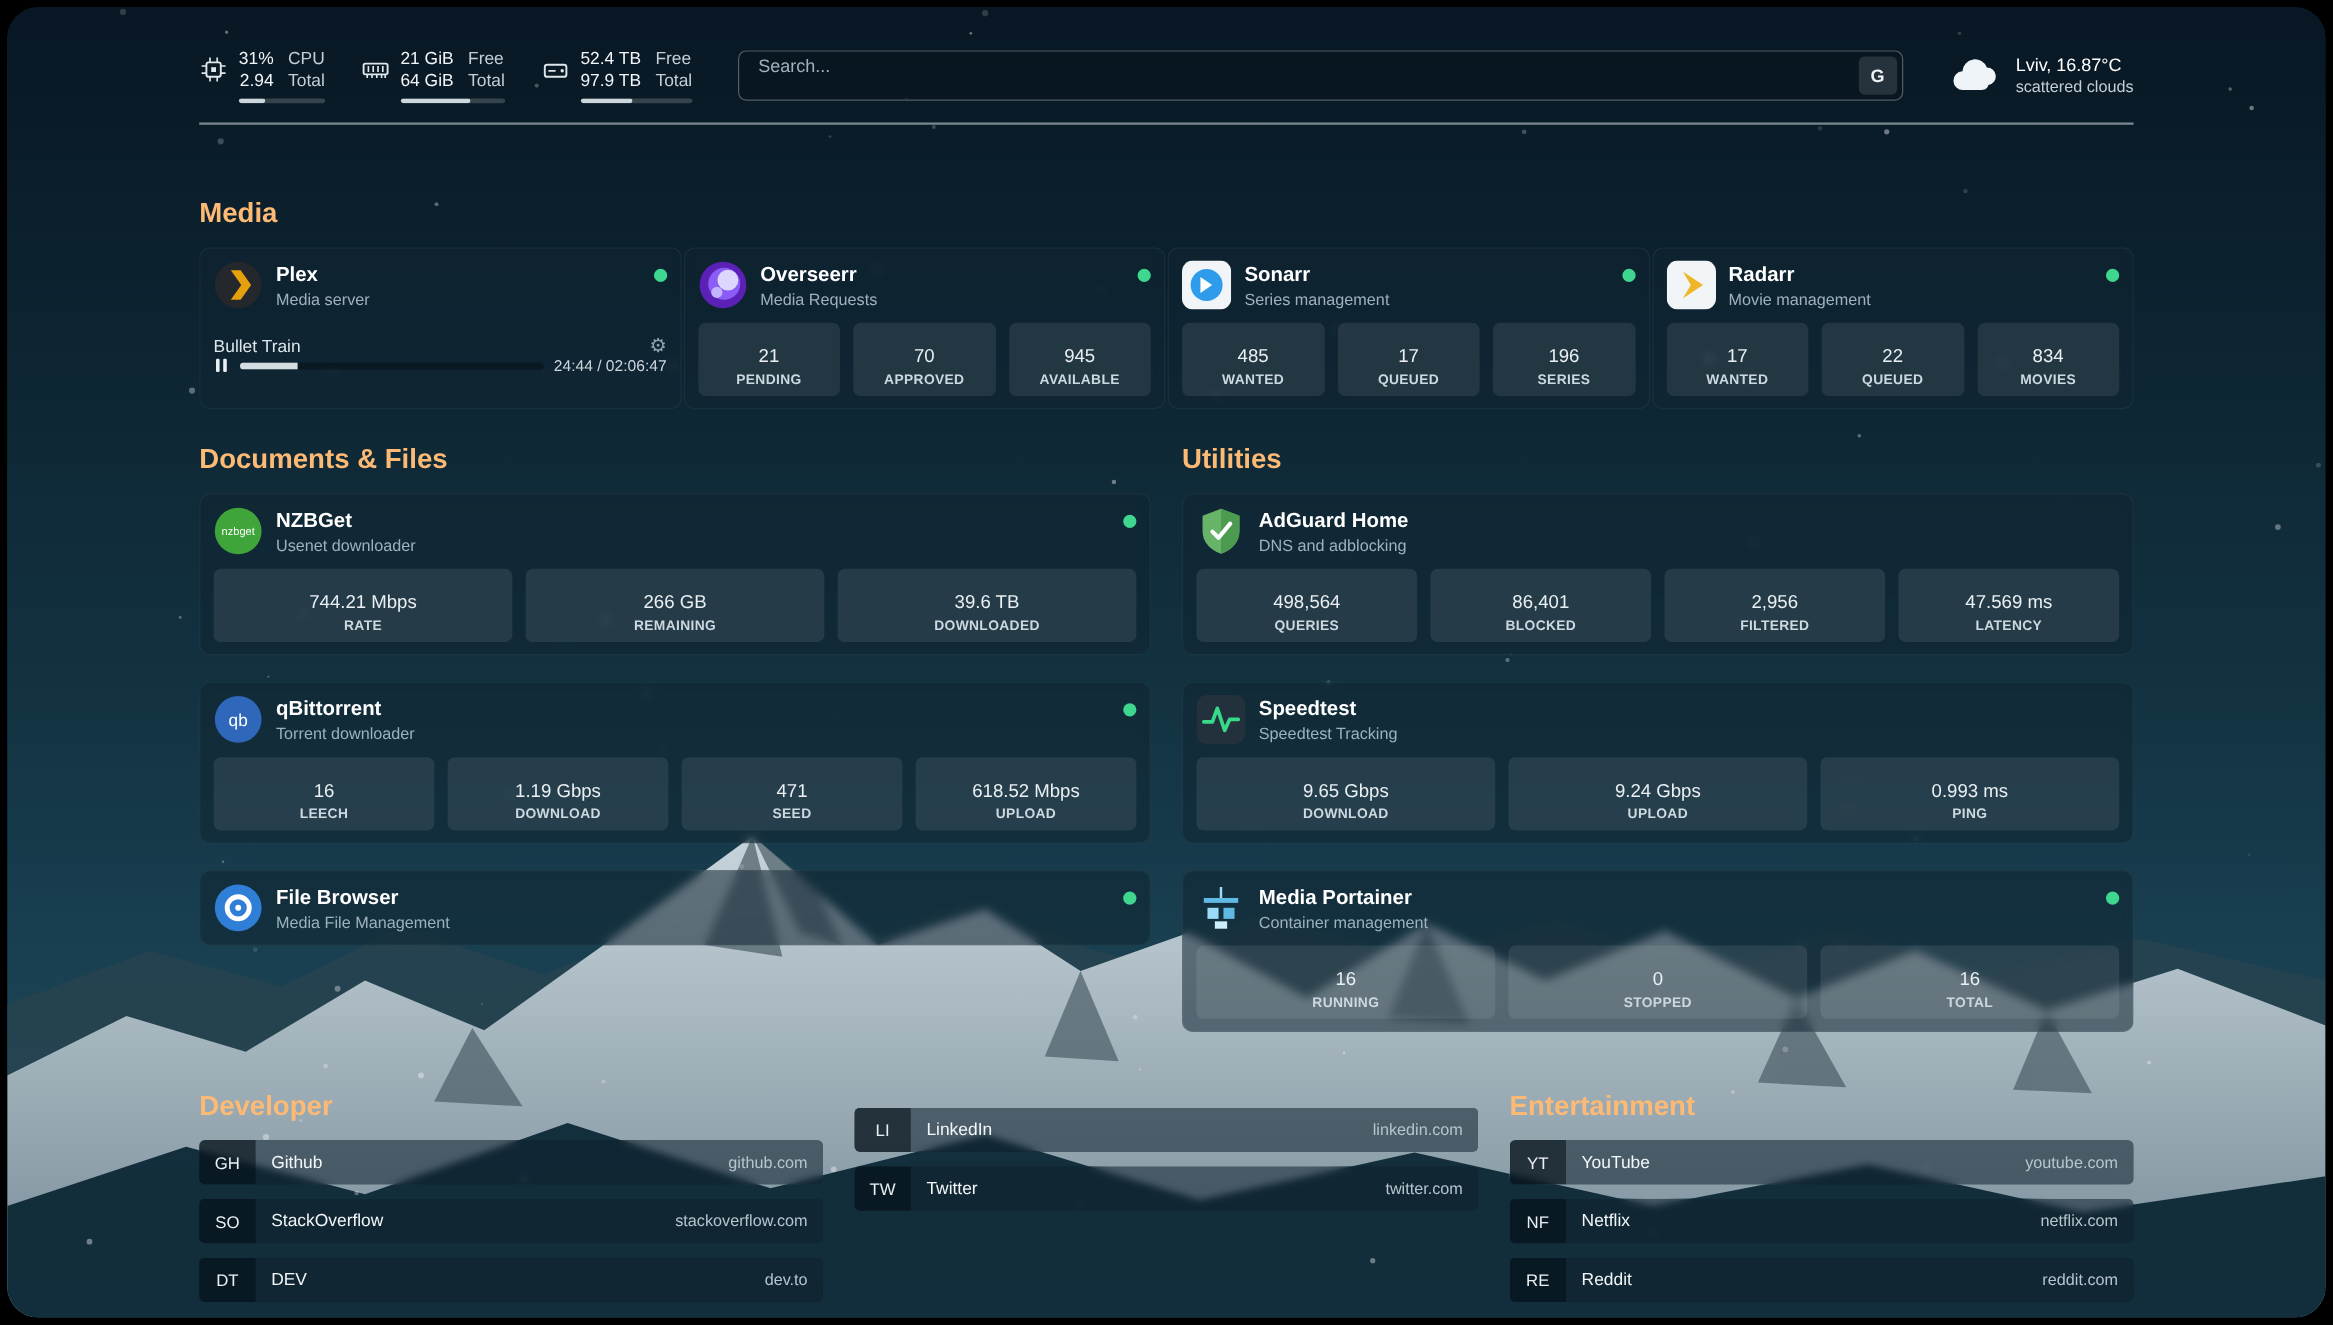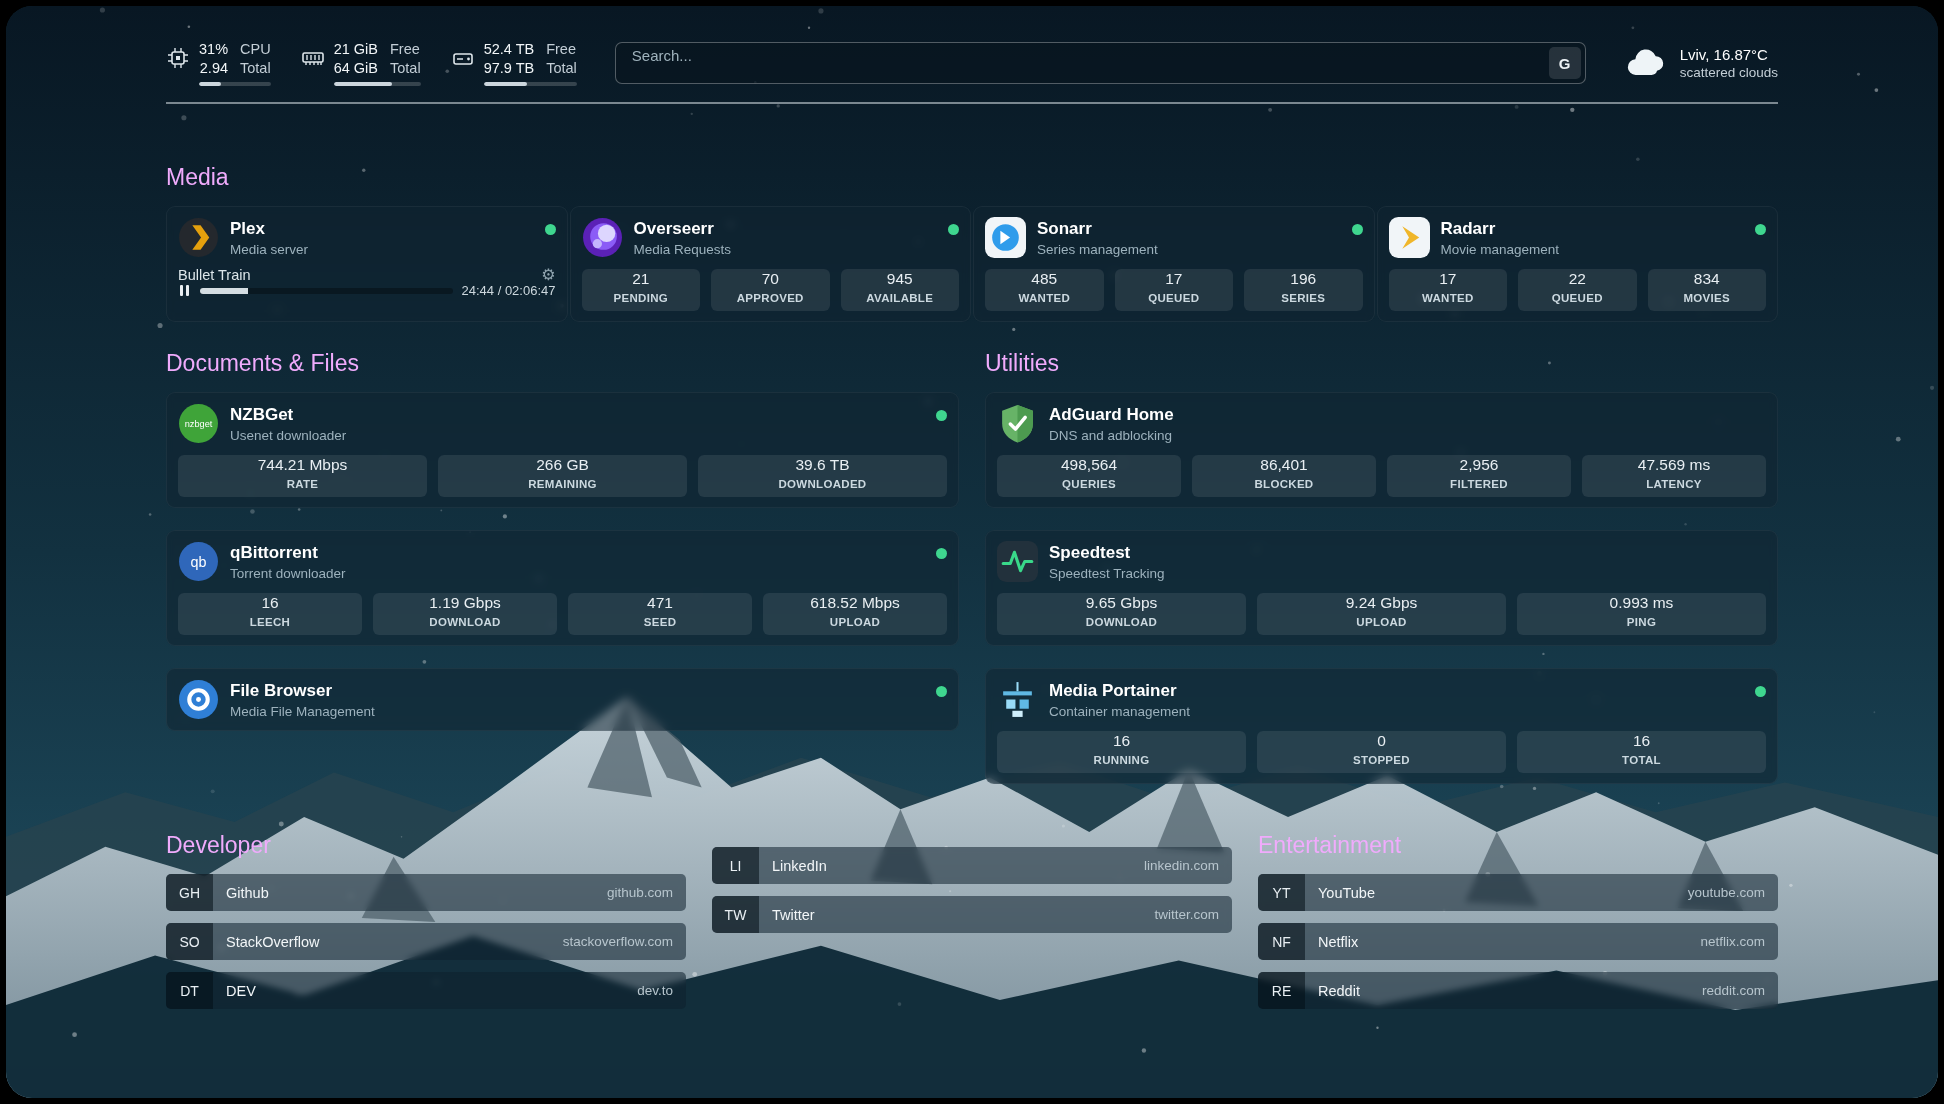--- a/index.html
+++ b/index.html
@@ -22,37 +22,37 @@
   .search-input{width:100%;height:42px;background:rgba(8,20,30,.55);border:1px solid rgba(255,255,255,.3);border-radius:7px;color:#e8eef2;font-size:15px;padding:0 52px 16px 16px;outline:none;font-family:inherit}
   .search-input::placeholder{color:#9fb2bc}
   .search-btn{position:absolute;right:5px;top:5px;width:32px;height:32px;border:none;border-radius:5px;background:rgba(255,255,255,.12);color:#eef3f6;font-size:15px;font-weight:700;cursor:pointer;font-family:inherit}
   .weather{display:flex;align-items:center;gap:12px;color:#fff}
   .weather-icon{width:44px;height:32px;flex:none}
   .weather-loc{font-size:15px}
   .weather-cond{font-size:13.5px;color:#c3ced6;margin-top:2px}
   .divider{margin-top:16px;border-bottom:2px solid rgba(235,244,248,.5)}
 
   
-  .section-title{font-size:23px;font-weight:400;color:#f0abfc}
+  .section-title{font-size:23px;font-weight:700;color:#fdba74}
   .media-title{margin-top:60px}
   .media-grid{display:grid;grid-template-columns:repeat(4,1fr);gap:2px;margin-top:15px}
   .card{background:rgba(16,36,50,.55);border:1px solid rgba(255,255,255,.05);border-radius:9px;padding:10px 11px;position:relative;backdrop-filter:blur(4px);cursor:pointer}
   .svc-head{display:flex;align-items:center;gap:11px}
   .svc-icon{width:41px;height:41px;flex:none}
   .svc-icon svg{width:100%;height:100%;display:block}
   .svc-name{font-size:17px;font-weight:700;color:#fff}
   .svc-desc{font-size:13.5px;color:#9db2bd;margin-top:3px}
   .dot{width:11px;height:11px;border-radius:50%;background:#3fd68f;margin-left:auto;align-self:flex-start;margin-top:7px;flex:none}
   .stats{display:grid;grid-auto-flow:column;grid-auto-columns:1fr;gap:11px;margin-top:11px}
-  .stat{background:rgba(255,255,255,.085);border-radius:6px;text-align:center;padding:1px 4px 7px}
+  .stat{background:rgba(255,255,255,.085);border-radius:6px;text-align:center;padding:20px 4px 7px}
   .stat-value{font-size:15.5px;color:#e9eff3}
   .stat-label{font-size:11.5px;font-weight:700;color:#ccd9e0;margin-top:4px;letter-spacing:.3px}
 
   
-  .player-top{display:flex;align-items:center;margin-top:9px;color:#dde6ea;font-size:14.5px}
+  .player-top{display:flex;align-items:center;margin-top:23px;color:#dde6ea;font-size:14.5px}
   .gear{margin-left:auto;color:#8fa3ae;font-size:16px;cursor:pointer;line-height:1}
   .player-row{display:flex;align-items:center;gap:9px;margin-top:0}
   .pause{display:flex;gap:2.5px;cursor:pointer;padding:2px}
   .pause i{width:3px;height:11px;background:#e8eef2;border-radius:1px;display:block}
   .pbar{flex:1;height:6px;background:rgba(6,16,24,.6);border-radius:3px;overflow:hidden}
   .pfill{height:100%;background:#d4dde2}
   .ptime{font-size:13px;color:#cdd8de;white-space:nowrap}
 
   .cols{display:grid;grid-template-columns:1fr 1fr;column-gap:26px;margin-top:28px;align-items:start}
   .col .section-title{margin-bottom:15px}

